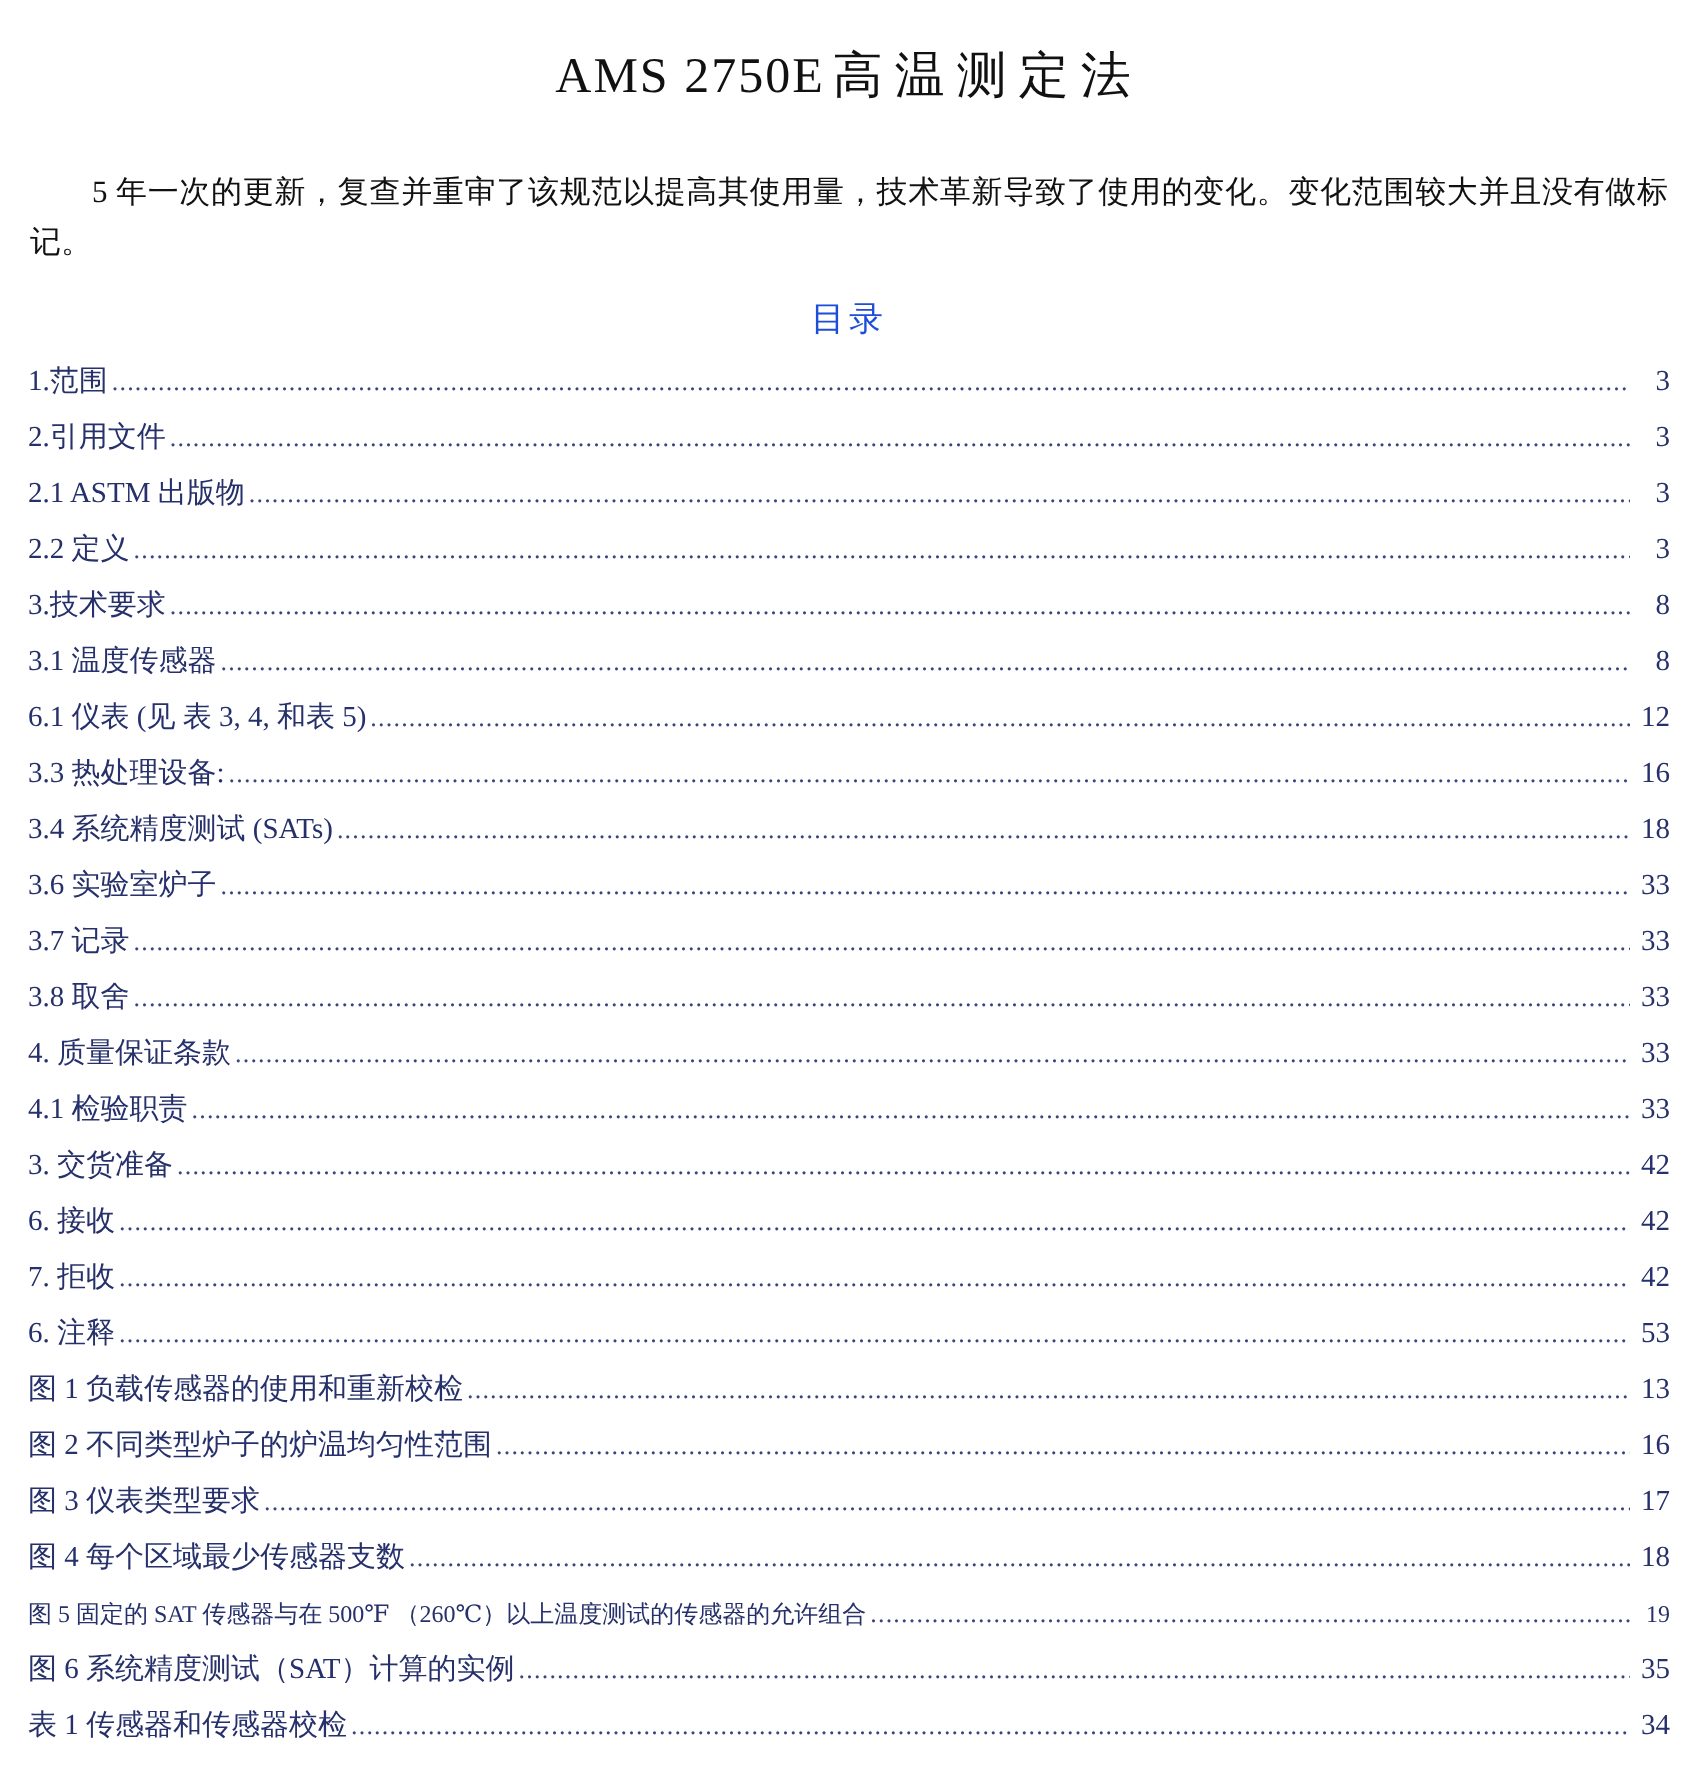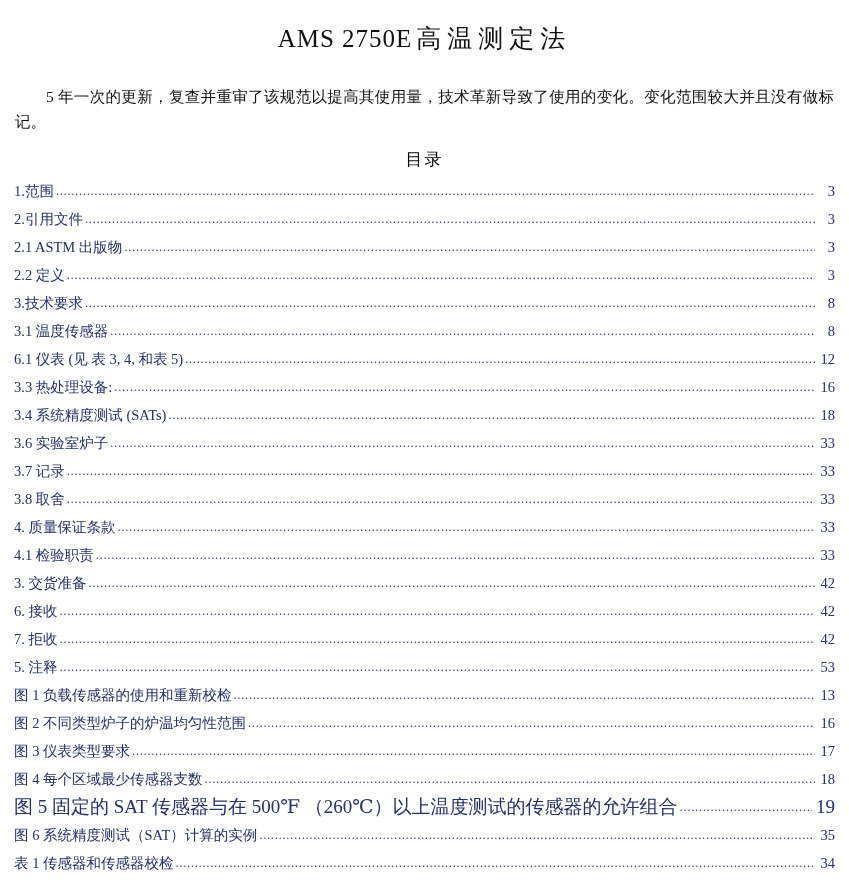--- a/index.html
+++ b/index.html
@@ -54,21 +54,21 @@
 
   
   .toc-heading {
     text-align: center;
     font-size: 17px;
     font-weight: normal;
     margin: 0;
     padding-top: 14px;
     padding-bottom: 6px;
     letter-spacing: 2px;
-    color: #000000;
+    color: #1d4ed8;
   }
 
   
   .toc {
     list-style: none;
     margin: 0;
     padding: 0;
     color: #1f2a63;
   }
   .toc-row {
@@ -76,21 +76,21 @@
     align-items: flex-end;
     width: 100%;
     height: 28px;
     line-height: 28px;
     font-size: 14.5px;
     color: #26306b;
     white-space: nowrap;
     overflow: hidden;
   }
   .toc-row.small {
-    font-size: 19px;
+    font-size: 12px;
   }
   .toc-label {
     flex: 0 0 auto;
     padding-right: 1px;
   }
   .toc-dots {
     flex: 1 1 auto;
     overflow: hidden;
     margin: 0 1px;
     position: relative;
@@ -210,21 +210,21 @@
         <span class="toc-label">6. 接收</span>
         <span class="toc-dots"></span>
         <span class="toc-page">42</span>
       </li>
       <li class="toc-row">
         <span class="toc-label">7. 拒收 </span>
         <span class="toc-dots"></span>
         <span class="toc-page">42</span>
       </li>
       <li class="toc-row">
-        <span class="toc-label">5. 注释</span>
+        <span class="toc-label">6. 注释</span>
         <span class="toc-dots"></span>
         <span class="toc-page">53</span>
       </li>
       <li class="toc-row">
         <span class="toc-label">图 1   负载传感器的使用和重新校检</span>
         <span class="toc-dots"></span>
         <span class="toc-page">13</span>
       </li>
       <li class="toc-row">
         <span class="toc-label">图 2 不同类型炉子的炉温均匀性范围 </span>

